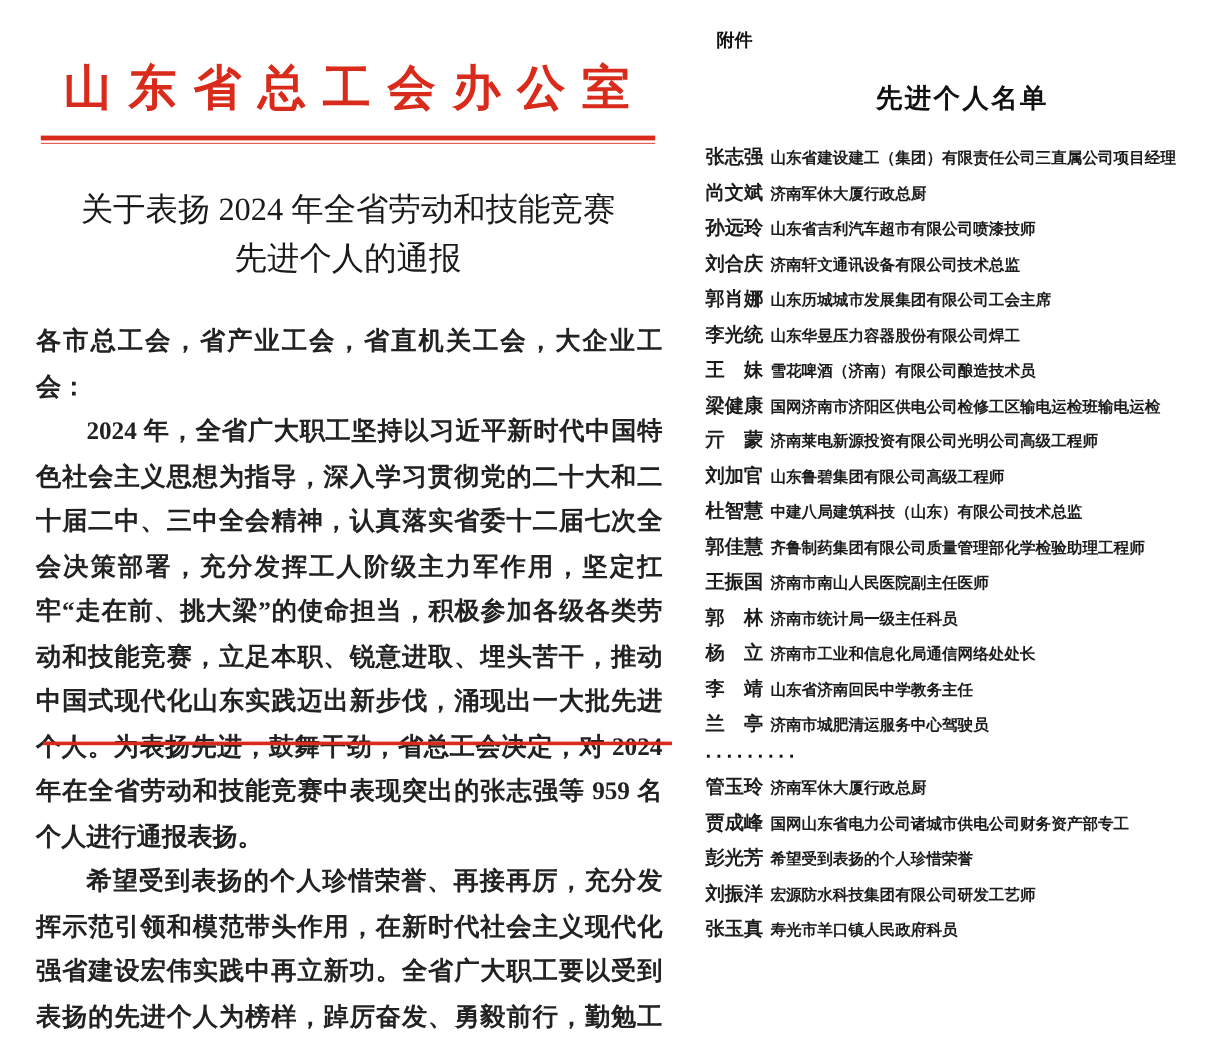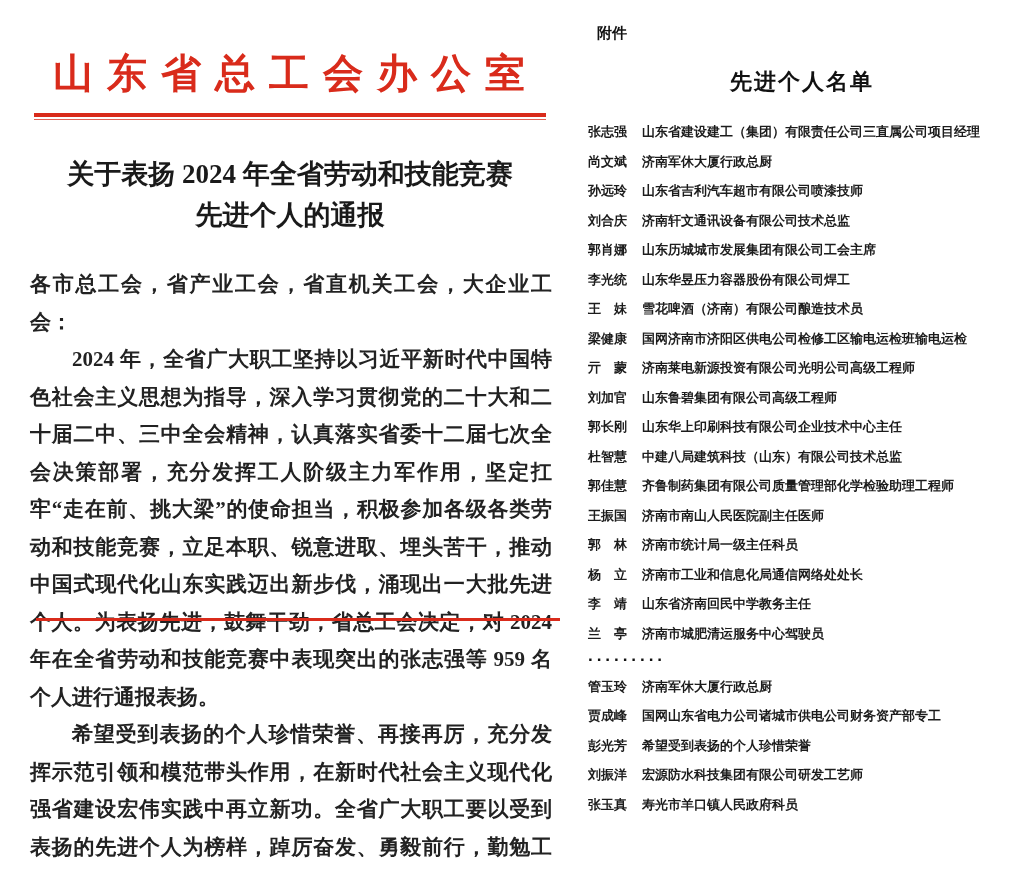--- a/index.html
+++ b/index.html
@@ -19,21 +19,21 @@
     font-size:40px; font-weight:bold; letter-spacing:2px;
     color:var(--accent,#d92b1b);
     font-family:"Liberation Serif", serif;
     white-space:nowrap;
   }
   .head-rule-wrap { margin:12px 34px 0 34px; }
   .head-rule-thick { height:4px; background:var(--accent,#d92b1b); }
   .head-rule-thin  { height:1px; background:var(--accent,#d92b1b); margin-top:2px; opacity:.75; }
   .doc-title {
     margin-top:34px; text-align:center;
-    font-size:27px; line-height:41px; font-weight:bold; color:#1a1a1a;
+    font-size:27px; line-height:41px; font-weight:normal; color:#1a1a1a;
     font-family:"Liberation Serif", serif;
   }
   .doc-body {
     margin:30px 28px 0 30px;
     font-size:21px; line-height:37.5px; font-weight:bold; color:#222;
     text-align:justify;
     font-family:"Liberation Serif", serif;
   }
   .doc-body .para { text-indent:2em; }
   .bottom-rule {
@@ -53,21 +53,21 @@
     font-size:22px; font-weight:bold; color:#111; letter-spacing:2px;
   }
   .roster { margin:20px 6px 0 8px; color:#1c1c1c; }
   .row { display:flex; align-items:flex-start; }
   .rowbox {
     display:flex; align-items:flex-start;
     border:3px solid transparent; padding:0 6px 0 2px; margin-left:-5px;
   }
   .name {
     flex:0 0 54px; white-space:pre;
-    font-size:13px; font-weight:bold; line-height:23.5px;
+    font-size:16px; font-weight:bold; line-height:23.5px;
   }
   .desccol { flex:1; }
   .desc, .desc2 {
     font-size:13px; font-weight:bold; line-height:23.5px;
   }
   .dots-row {
     font-size:17px; font-weight:bold; letter-spacing:3px;
     line-height:23.5px; color:#111;
   }
 </style>
@@ -191,29 +191,20 @@
   <div class="row">
     <div class="rowbox">
       <span class="name">刘加官</span>
       <span class="desccol">
         <span class="desc">山东鲁碧集团有限公司高级工程师</span>
         
       </span>
     </div>
   </div>
 
-  <div class="row">
-    <div class="rowbox">
-      <span class="name">郭长刚</span>
-      <span class="desccol">
-        <span class="desc">山东华上印刷科技有限公司企业技术中心主任</span>
-        
-      </span>
-    </div>
-  </div>
 
   <div class="row">
     <div class="rowbox">
       <span class="name">杜智慧</span>
       <span class="desccol">
         <span class="desc">中建八局建筑科技（山东）有限公司技术总监</span>
         
       </span>
     </div>
   </div>

